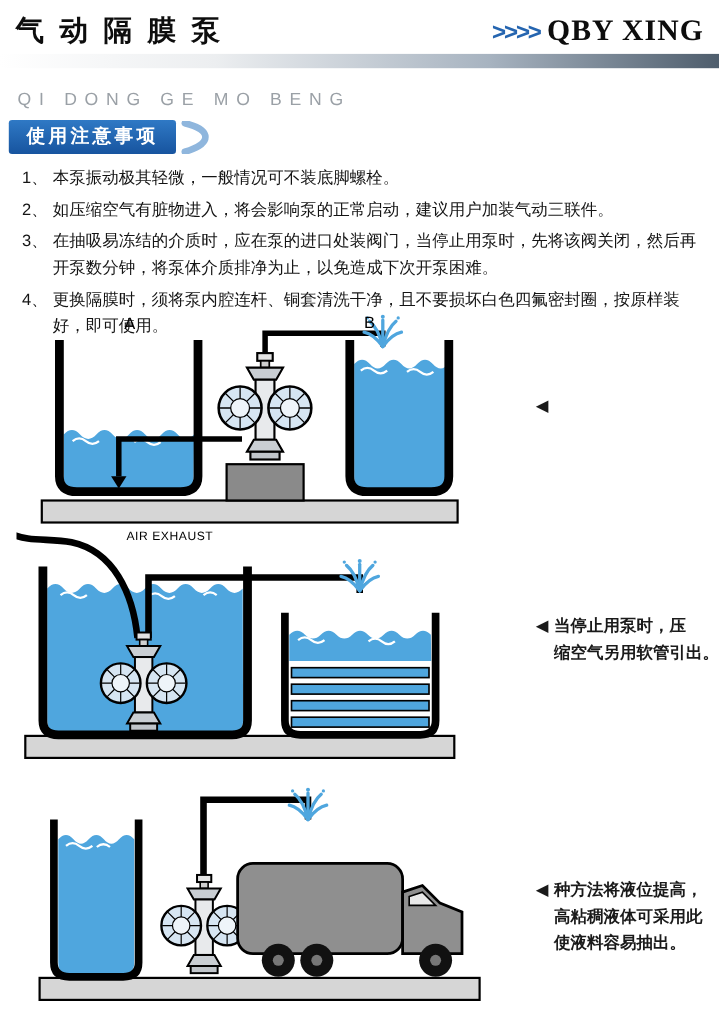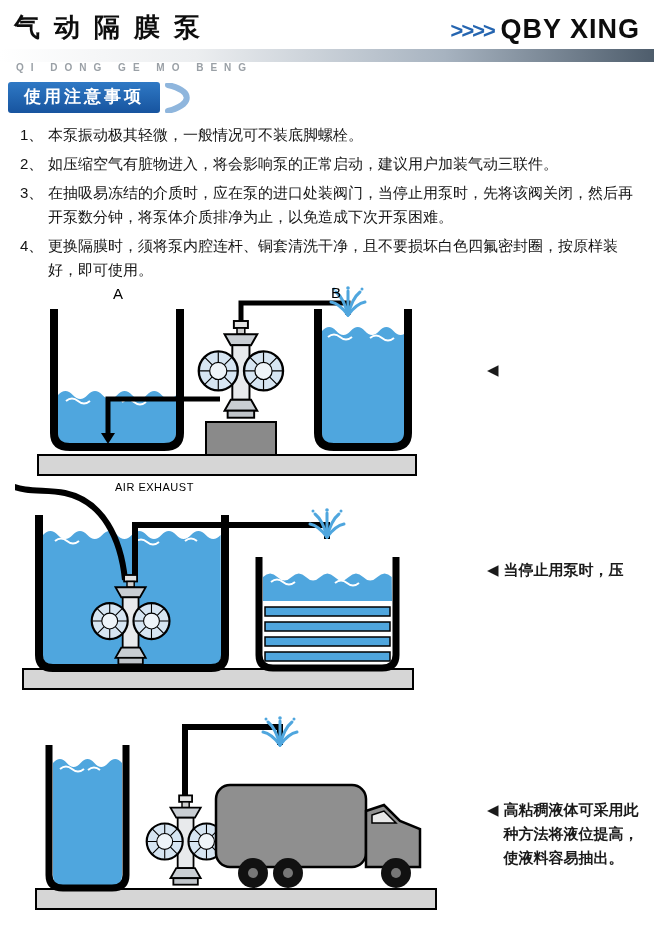--- a/index.html
+++ b/index.html
@@ -1,26 +1,26 @@
 <!DOCTYPE html>
 <html><head>
 <meta charset="utf-8">
 <style>
   * { margin:0; padding:0; box-sizing:border-box; }
   body { background:#888; font-family:"Liberation Sans","DejaVu Sans",sans-serif; }
   .page { position:relative; width:654px; height:941px; margin:0 auto; background:#ffffff; overflow:hidden; color:#111; }
 
   
-  .header-row { display:flex; justify-content:space-between; align-items:flex-end; padding:10px 14px 0 14px; }
+  .header-row { display:flex; justify-content:space-between; align-items:center; padding:10px 14px 0 14px; }
   .page-title { font-size:26px; font-weight:bold; letter-spacing:14px; color:#0d0d0d; white-space:nowrap; }
   .brand { display:flex; align-items:baseline; white-space:nowrap; }
   .brand-arrows { font-size:22px; font-weight:bold; font-style:italic; color:#2565b0; letter-spacing:-2px; margin-right:7px; }
-  .brand-name { font-size:27px; font-weight:800; color:#0d0d0d; letter-spacing:1px; }
+  .brand-name { font-size:27px; font-weight:800; color:#0d0d0d; letter-spacing:1px;font-family:Liberation Serif, serif; }
   .grad-band { height:13px; margin-top:4px; background:linear-gradient(90deg,#ffffff 0%,#eceef0 30%,#a7b3c0 68%,#4e5d6c 100%); }
-  .pinyin { margin:0 0 0 16px; font-size:10px; font-weight:bold; color:#9aa0a6; letter-spacing:7px; }
+  .pinyin { margin:20px 0 0 16px; font-size:16px; font-weight:normal; color:#9aa0a6; letter-spacing:7px; }
 
   
   .banner-row { display:flex; align-items:center; margin:9px 0 0 8px;text-align:right; }
   .banner { background:linear-gradient(180deg,#2f79c5,#17549f); color:#fff; font-size:17px; font-weight:bold; letter-spacing:3px; padding:3px 16px 5px 16px; border-radius:3px; }
   .swoosh { margin-left:3px; }
 
   
   .notes { list-style:none; margin:10px 16px 0 20px; }
   .note-item { position:relative; padding-left:28px; font-size:15px; font-weight:500; line-height:1.6; margin-bottom:5px; color:#141414; }
   .note-num { position:absolute; left:0; top:0; }
@@ -182,20 +182,21 @@
         <path d="M244 80 L244 178 Q244 191 258 191 L367 191 Q381 191 381 178 L381 80" fill="none" stroke="#000" stroke-width="7"></path>
       </g>
       <use href="#spray" transform="translate(292,30)"></use>
       <text x="100" y="14" font-size="11" letter-spacing="0.5">AIR EXHAUST</text>
     </svg>
   </div>
   <div class="caption cap2">
     <span class="marker">◀</span>
     <span>
       <span class="cap-line">当停止用泵时，压</span>
+      <span class="cap-line">缩空气另用软管引出。</span>
     </span>
   </div>
 
   <div class="diagram d3">
     <svg width="430" height="210" viewBox="0 0 430 210">
       <rect x="8" y="176" width="400" height="20" fill="#d6d6d6" stroke="#000" stroke-width="2"></rect>
 
       <g>
         <path d="M25 50 q7 -8 13.8 0 t13.8 0 t13.8 0 t13.8 0 t13.8 0 L94 162 Q94 174 81 174 L38 174 Q25 174 25 162 Z" fill="#4fa6de"></path>
         <path d="M32 56 q6 -5 12 0 t12 0 M60 57 q6 -5 12 0" stroke="#fff" stroke-width="2" fill="none"></path>
@@ -220,19 +221,19 @@
           <circle cx="260" cy="160" r="5" fill="#777"></circle>
           <circle cx="368" cy="160" r="5" fill="#777"></circle>
         </g>
       </g>
       <use href="#spray" transform="translate(232,2)"></use>
     </svg>
   </div>
   <div class="caption cap3">
     <span class="marker">◀</span>
     <span>
+      <span class="cap-line">种方法将液位提高，</span>
       <span class="cap-line">高粘稠液体可采用此</span>
-      <span class="cap-line">种方法将液位提高，</span>
       <span class="cap-line">使液料容易抽出。</span>
     </span>
   </div>
 
 </div>
 
 </body></html>

